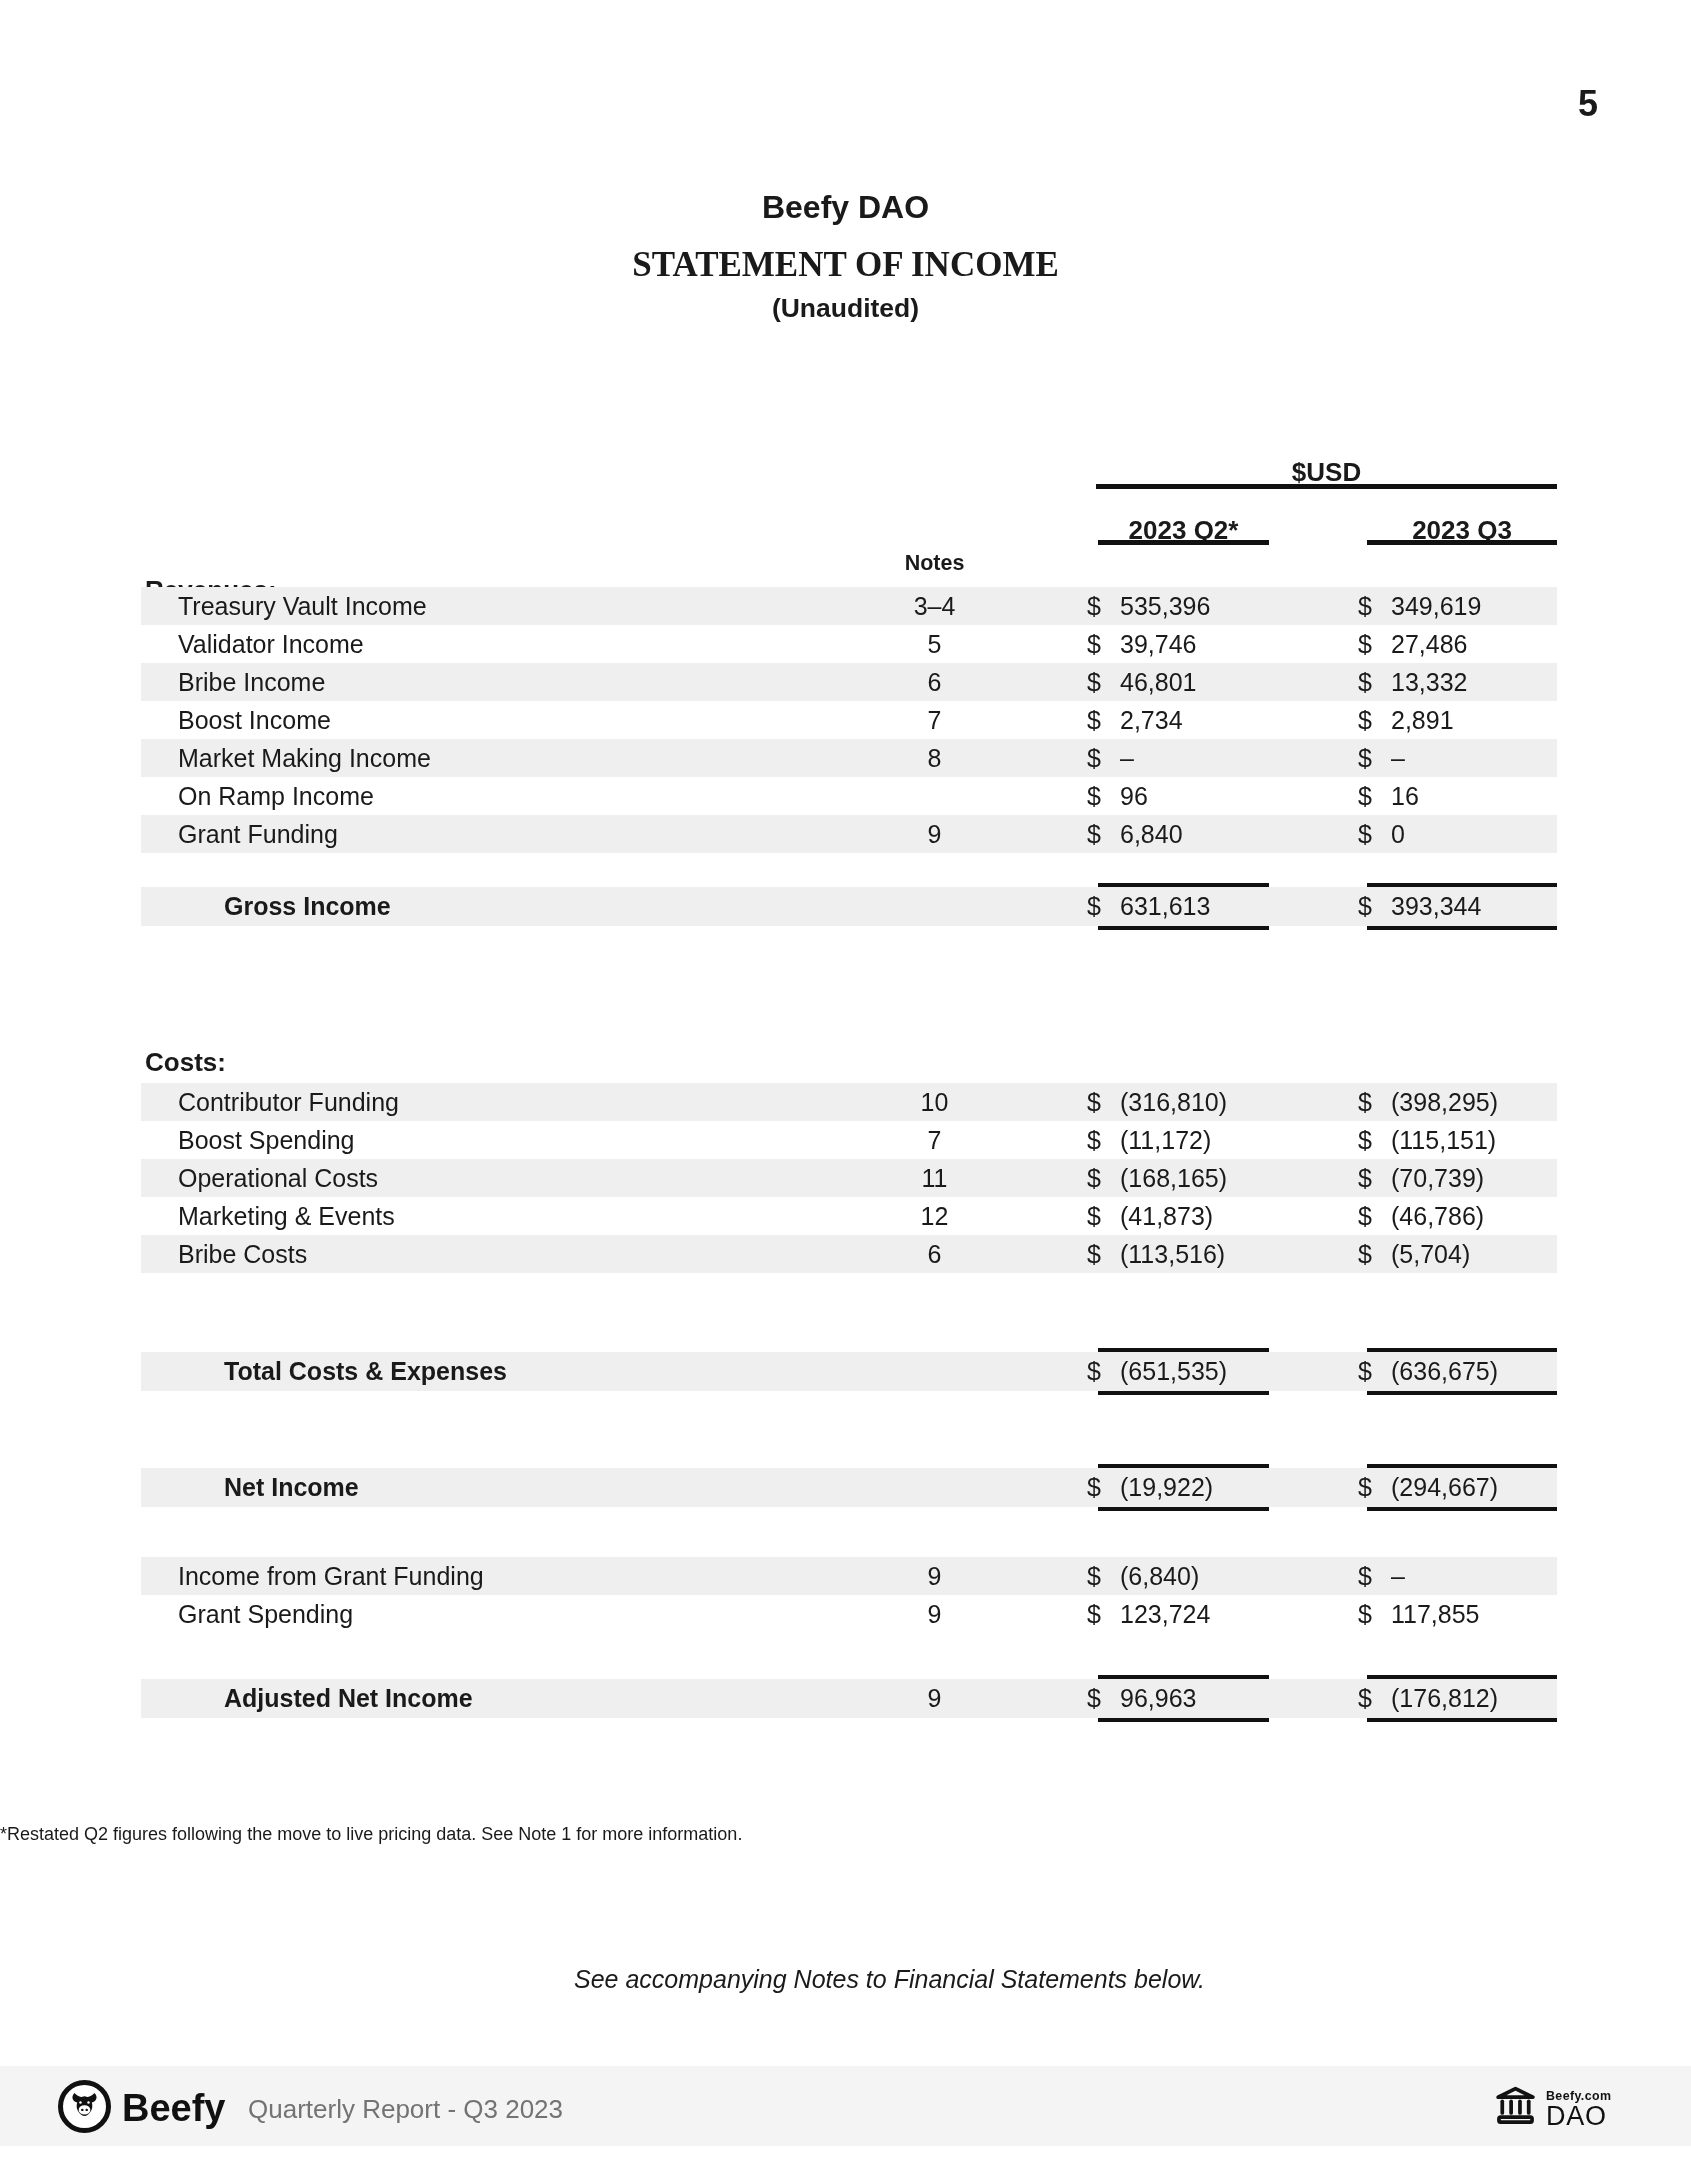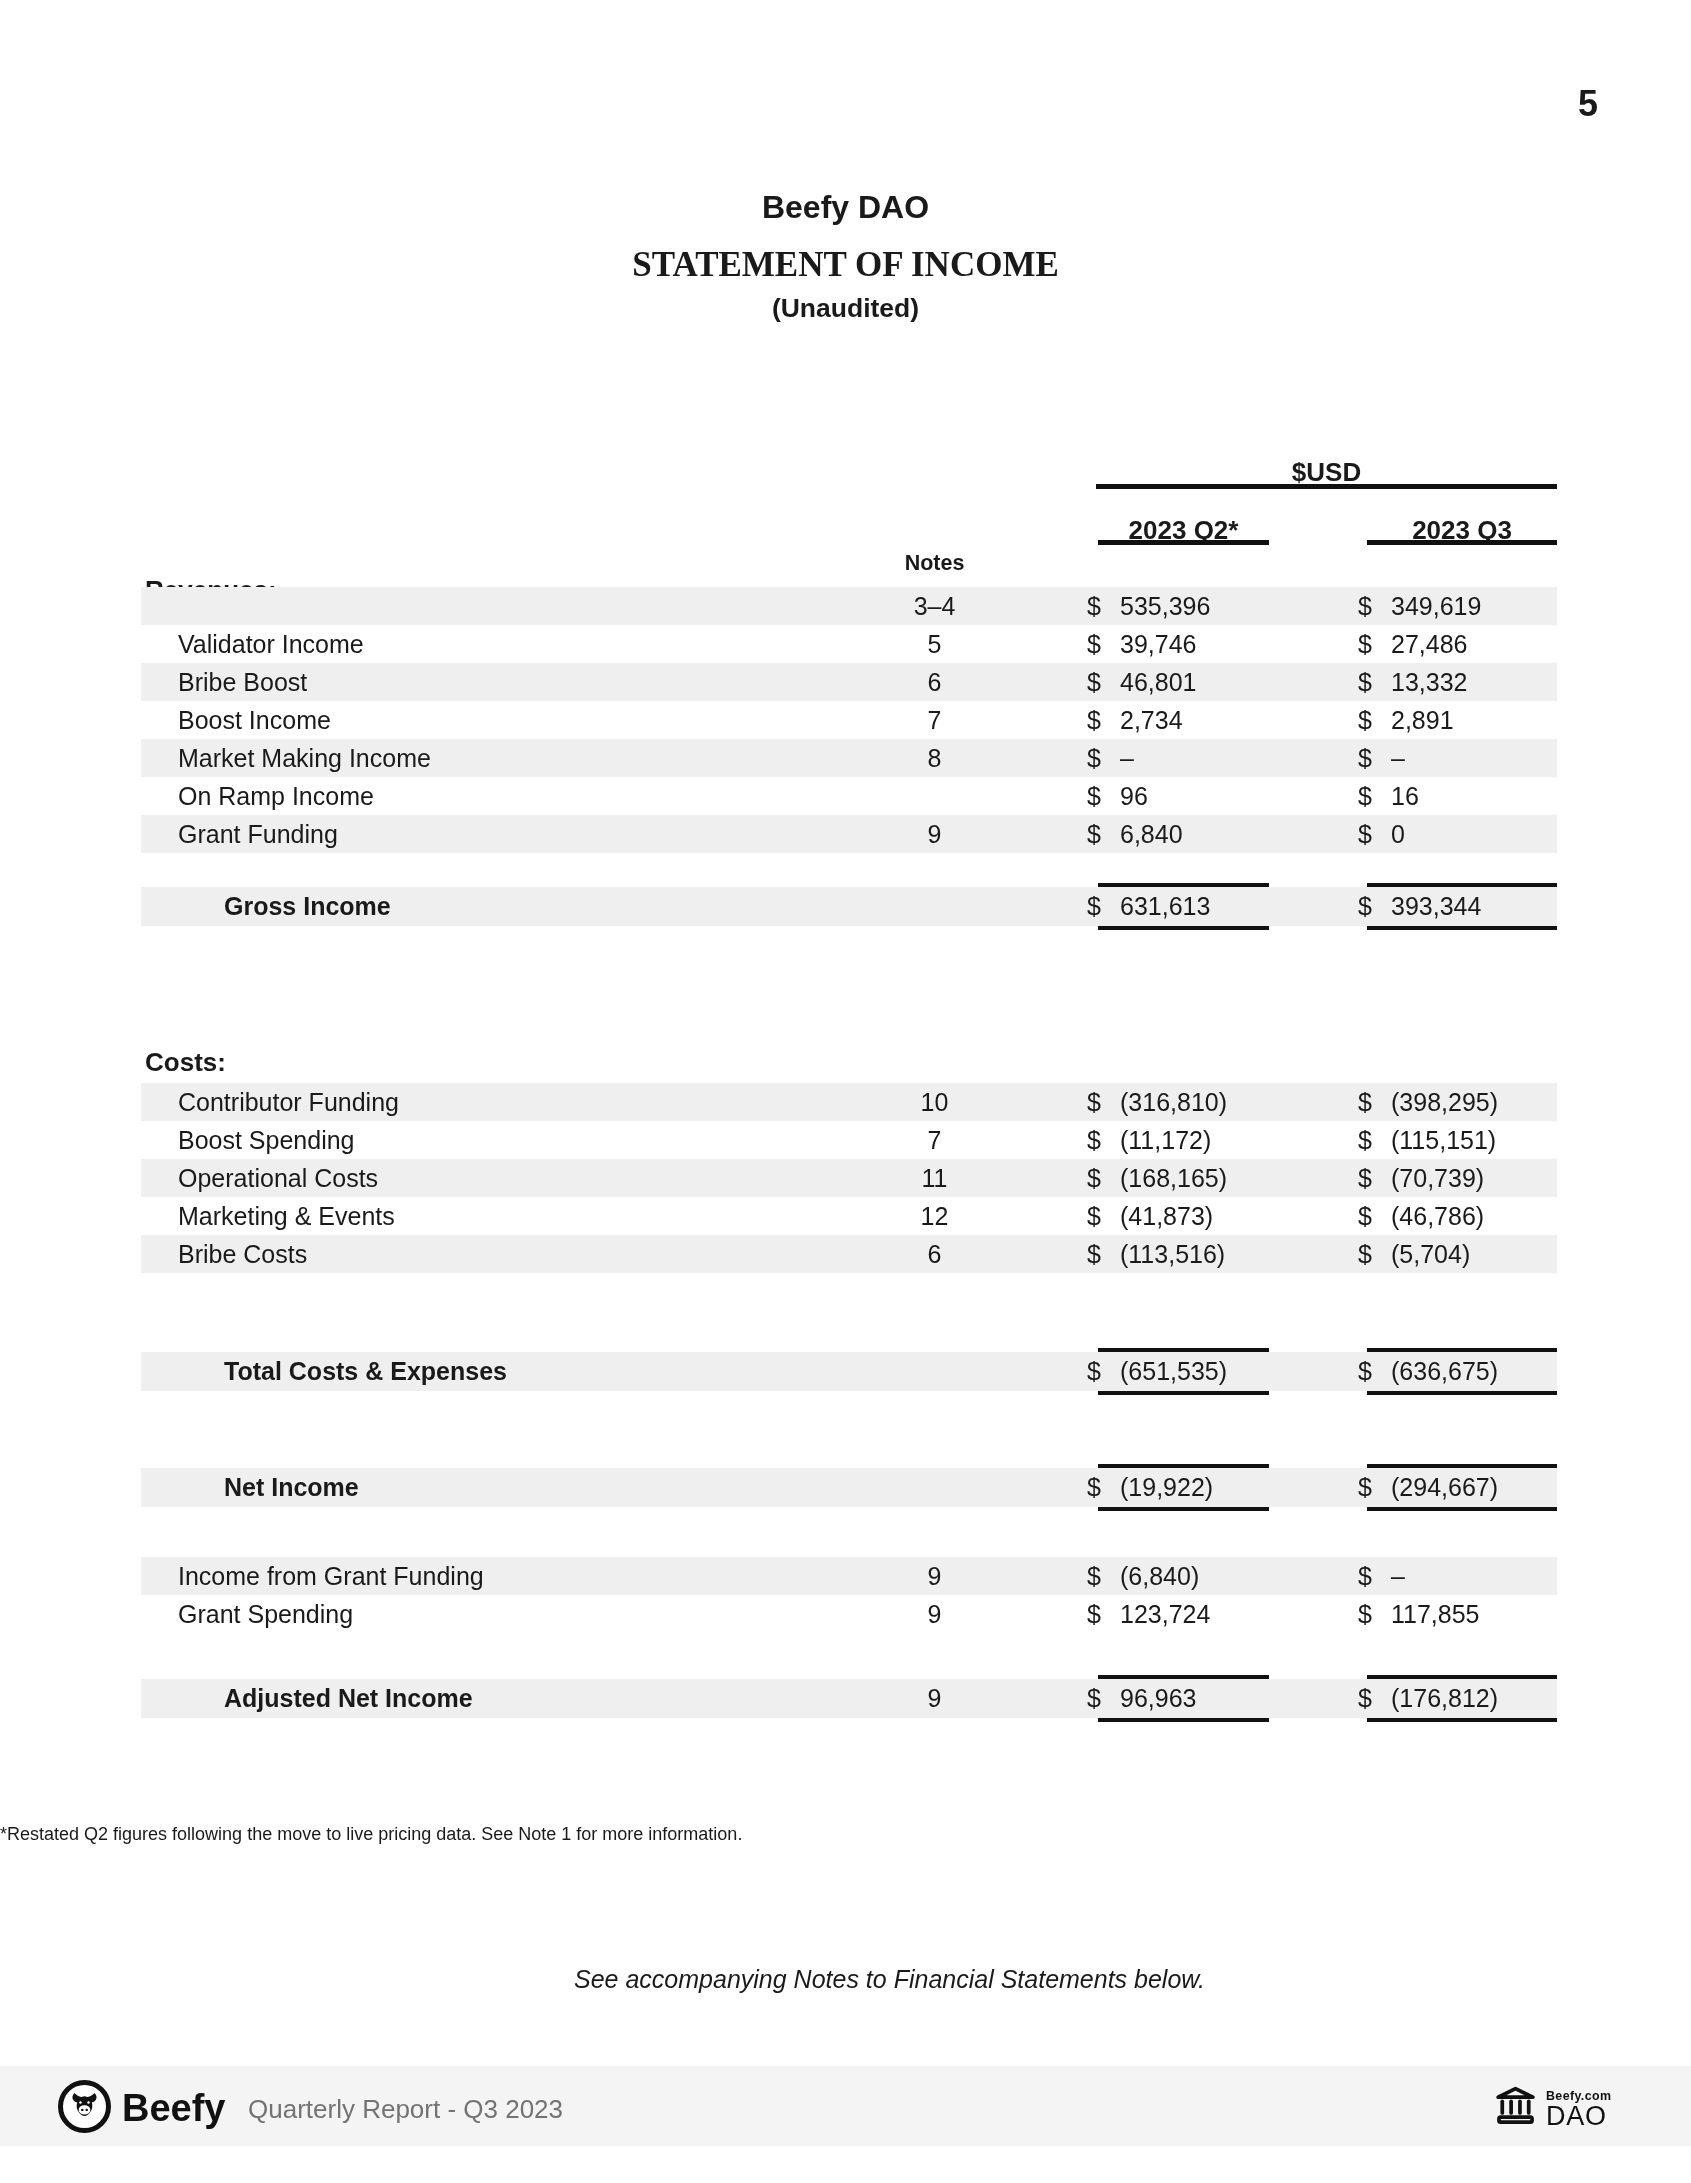--- a/index.html
+++ b/index.html
@@ -88,36 +88,37 @@
     <div class="colhead q2">2023 Q2*</div>
     <div class="colhead q3">2023 Q3</div>
     <div class="colrule q2"></div>
     <div class="colrule q3"></div>
     <div class="notes-head">Notes</div>
 
     <div class="sec-head revenues">Revenues:</div>
 
     <div class="rows revenues">
       <div class="row grid shaded">
+        <div class="c-label">Treasury Vault Income</div>
         <div class="c-note">3–4</div>
         <div class="c-d2">$</div>
         <div class="c-v2">535,396</div>
         <div class="c-d3">$</div>
         <div class="c-v3">349,619</div>
       </div>
       <div class="row grid">
         <div class="c-label">Validator Income</div>
         <div class="c-note">5</div>
         <div class="c-d2">$</div>
         <div class="c-v2">39,746</div>
         <div class="c-d3">$</div>
         <div class="c-v3">27,486</div>
       </div>
       <div class="row grid shaded">
-        <div class="c-label">Bribe Boost</div>
+        <div class="c-label">Bribe Income</div>
         <div class="c-note">6</div>
         <div class="c-d2">$</div>
         <div class="c-v2">46,801</div>
         <div class="c-d3">$</div>
         <div class="c-v3">13,332</div>
       </div>
       <div class="row grid">
         <div class="c-label">Boost Income</div>
         <div class="c-note">7</div>
         <div class="c-d2">$</div>

